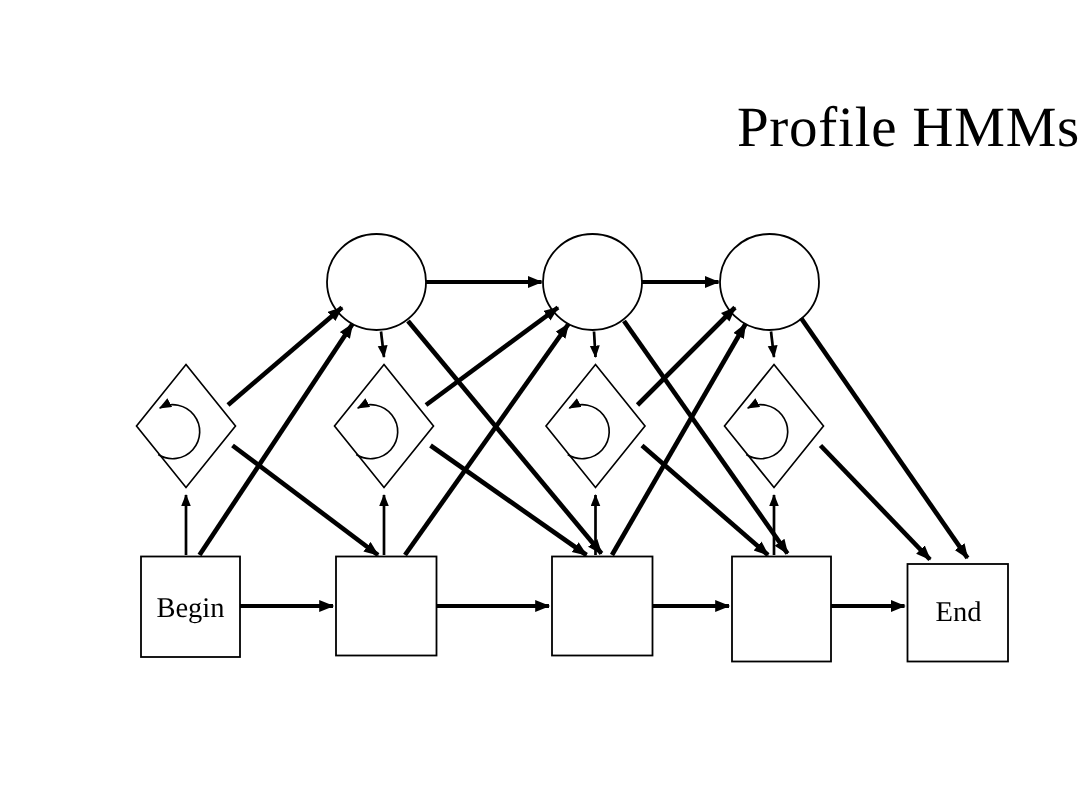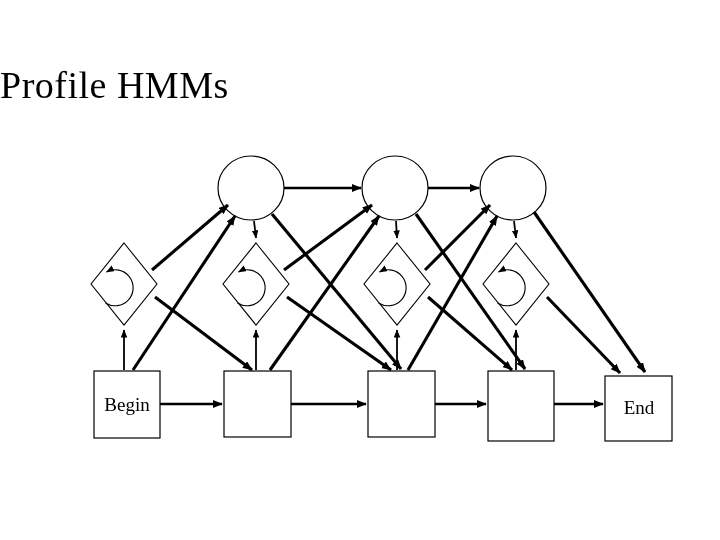--- a/index.html
+++ b/index.html
@@ -1,19 +1,19 @@
 <!DOCTYPE html>
 <html><head>
 <meta charset="utf-8">
 <style>
   html,body{margin:0;padding:0;background:#ffffff;}
   body{width:720px;height:540px;overflow:hidden;
        font-family:"Liberation Serif","DejaVu Serif",serif;}
   #stage{position:relative;width:720px;height:540px;background:#fff;}
-  #title{position:absolute;left:0;top:66px;width:720px;text-align:left;
+  #title{position:absolute;left:0;top:66px;width:720px;text-align:right;
          font-size:38px;color:#000;letter-spacing:.5px;line-height:1;}
   svg{position:absolute;left:0;top:0;width:720px;height:540px;}
   .node-label{font-family:"Liberation Serif","DejaVu Serif",serif;
               font-size:19px;fill:#000;}
 </style>
 </head>
 <body>
 
 <div id="stage">
 

